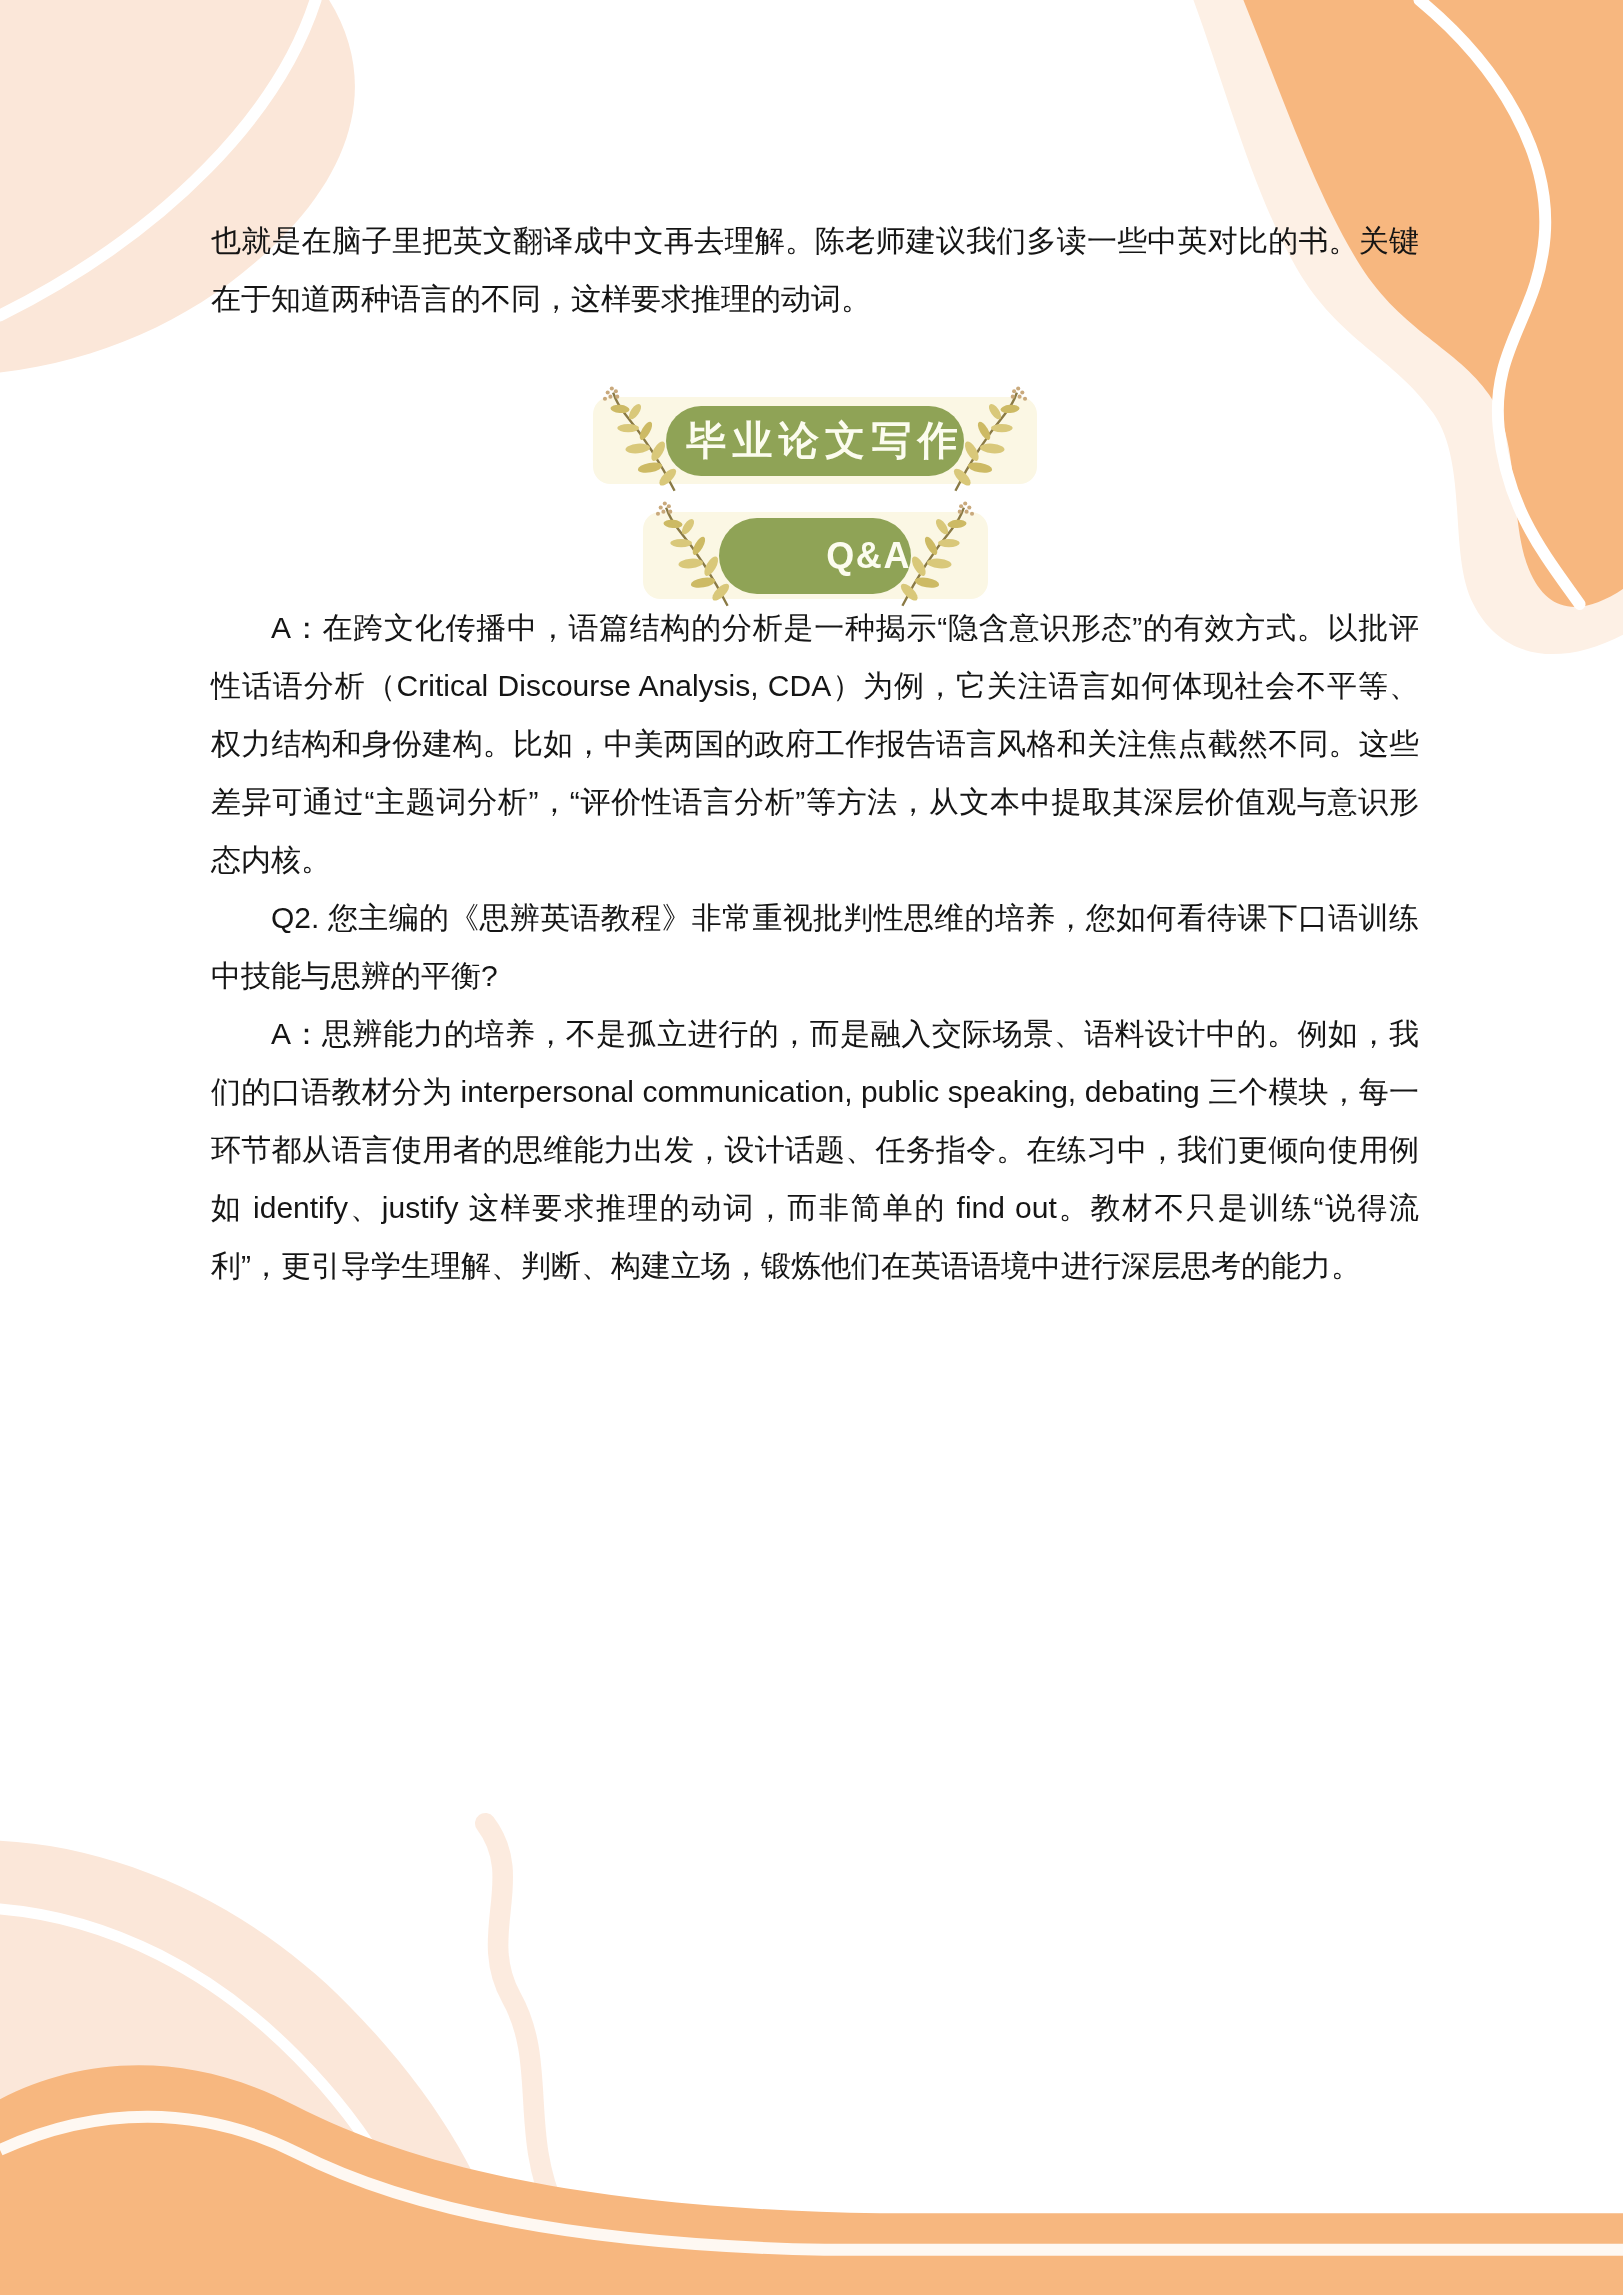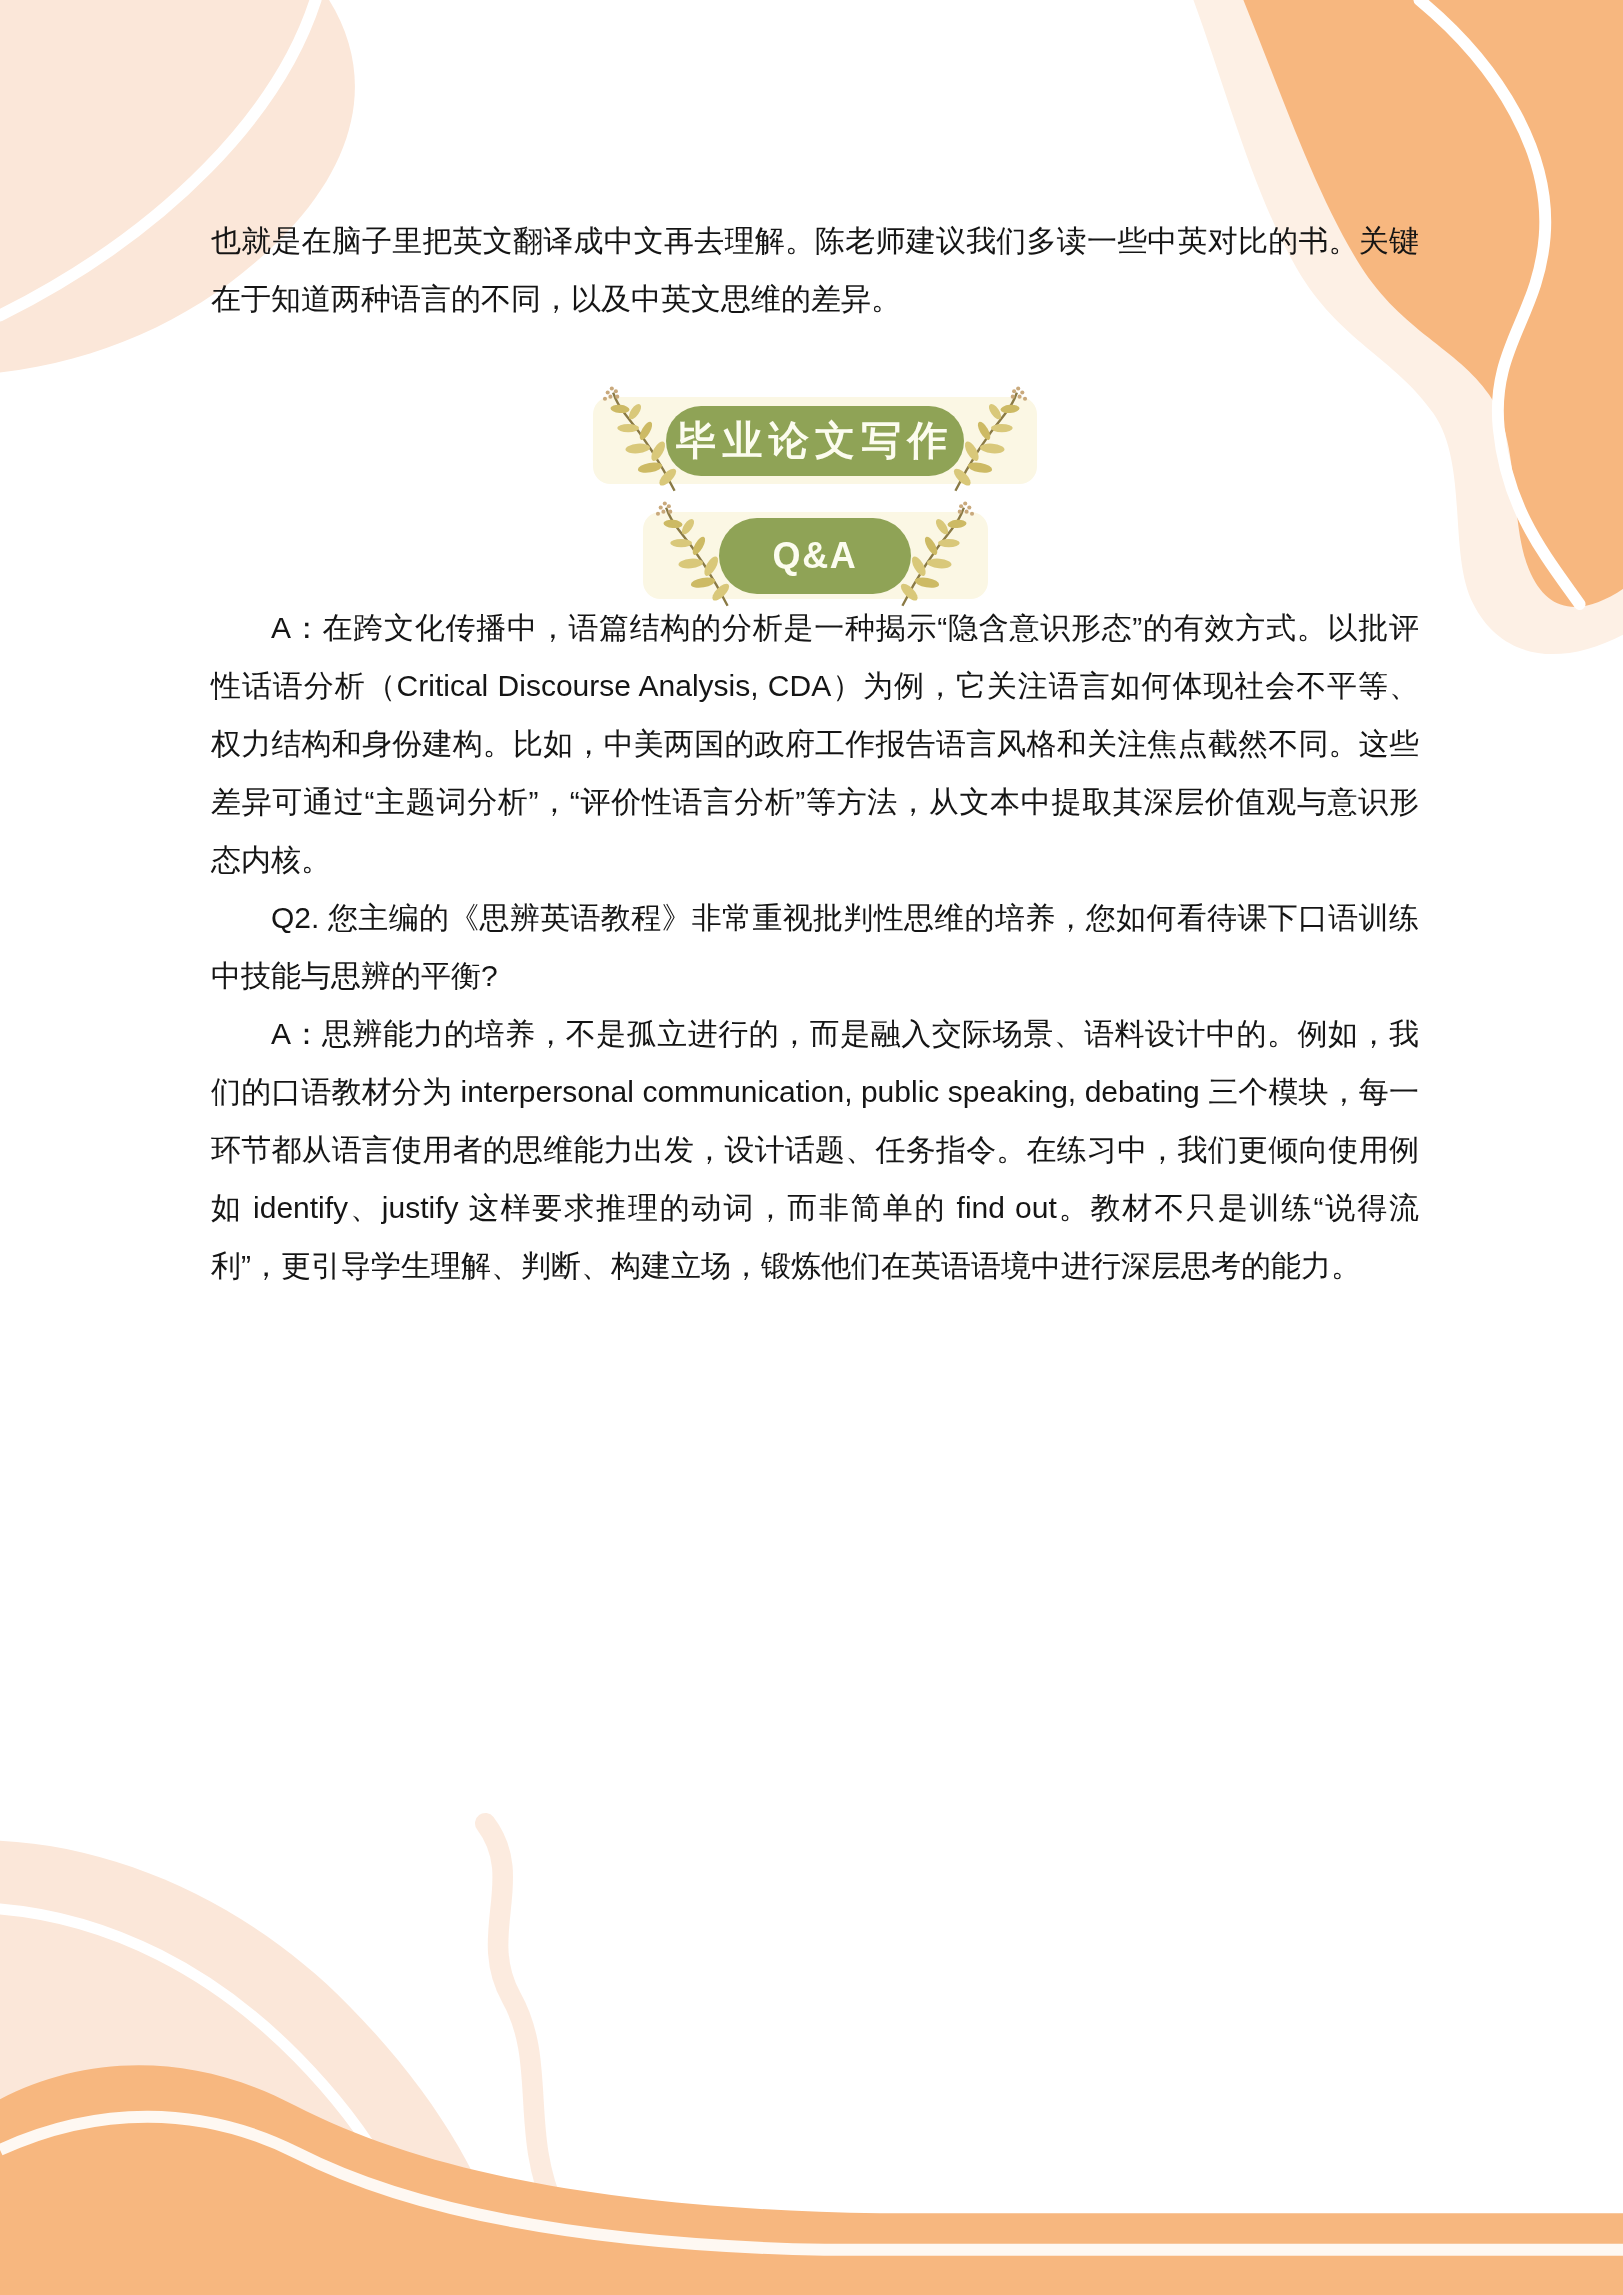--- a/index.html
+++ b/index.html
@@ -18,21 +18,21 @@
   html,body{margin:0;padding:0;width:1624px;height:2295px;background:#ffffff;overflow:hidden;}
   body{font-family:"Liberation Sans","DejaVu Sans",sans-serif;color:var(--ink);position:relative;}
   .bg-svg{position:absolute;left:0;top:0;width:1624px;height:2295px;z-index:0;}
   .content{position:relative;z-index:1;padding:212px 205px 0 211px;box-sizing:border-box;}
   p.body-text{margin:0;font-size:30px;line-height:58px;text-align:justify;text-justify:inter-character;color:var(--ink);}
   .indent{text-indent:2em;}
   .banner-row{display:flex;justify-content:center;}
   .banner{background:var(--banner-bg);border-radius:17.4px;display:flex;align-items:center;justify-content:center;height:87px;}
   .banner-thesis{width:444px;margin-top:69px;}
   .banner-qa{width:345px;margin-top:28px;}
-  .pill{background:var(--pill-green);border-radius:38px;display:flex;align-items:center;justify-content:center;color:var(--pill-text);font-weight:bold;position:relative;z-index:2;}
+  .pill{background:var(--pill-green);border-radius:38px;display:flex;align-items:center;justify-content:flex-end;color:var(--pill-text);font-weight:bold;position:relative;z-index:2;}
   .pill-thesis{width:298px;height:70px;font-size:40px;letter-spacing:6.3px;}
   .pill-qa{width:192px;height:76px;font-size:36px;letter-spacing:1.6px;}
   .branch{width:89px;height:116px;flex:none;position:relative;z-index:1;}
   .branch-left{margin-right:-20.6px;}
   .branch-right{margin-left:-20.6px;transform:scaleX(-1);}
   .p-thesis{margin-top:43px;}
   .p-q1{margin-top:35px;}
   .p-a1{margin-top:19px;}
   .p-q2{margin-top:94px;}
   .p-a2{margin-top:20.6px;}
@@ -76,21 +76,21 @@
       <circle cx="26" cy="12" r="3" fill="var(--sprig)"></circle>
       <circle cx="18" cy="20" r="3" fill="var(--sprig)"></circle>
       <circle cx="28" cy="20" r="3" fill="var(--sprig)"></circle>
       <circle cx="10" cy="23" r="3" fill="var(--sprig)"></circle>
     </g>
   </defs>
 </svg>
 
 <div class="content">
 
-  <p class="body-text">也就是在脑子里把英文翻译成中文再去理解。陈老师建议我们多读一些中英对比的书。关键在于知道两种语言的不同，以及中英文思维的差异。</p>
+  <p class="body-text">也就是在脑子里把英文翻译成中文再去理解。陈老师建议我们多读一些中英对比的书。关键在于知道两种语言的不同，这样要求推理的动词。</p>
 
   <div class="banner-row">
     <div class="banner banner-thesis">
       <svg class="branch branch-left" viewBox="0 0 130 170">
           <use href="#laurel-branch"></use>
         </svg>
       <div class="pill pill-thesis">
         <span>毕业论文写作</span>
       </div>
       <svg class="branch branch-right" viewBox="0 0 130 170">

